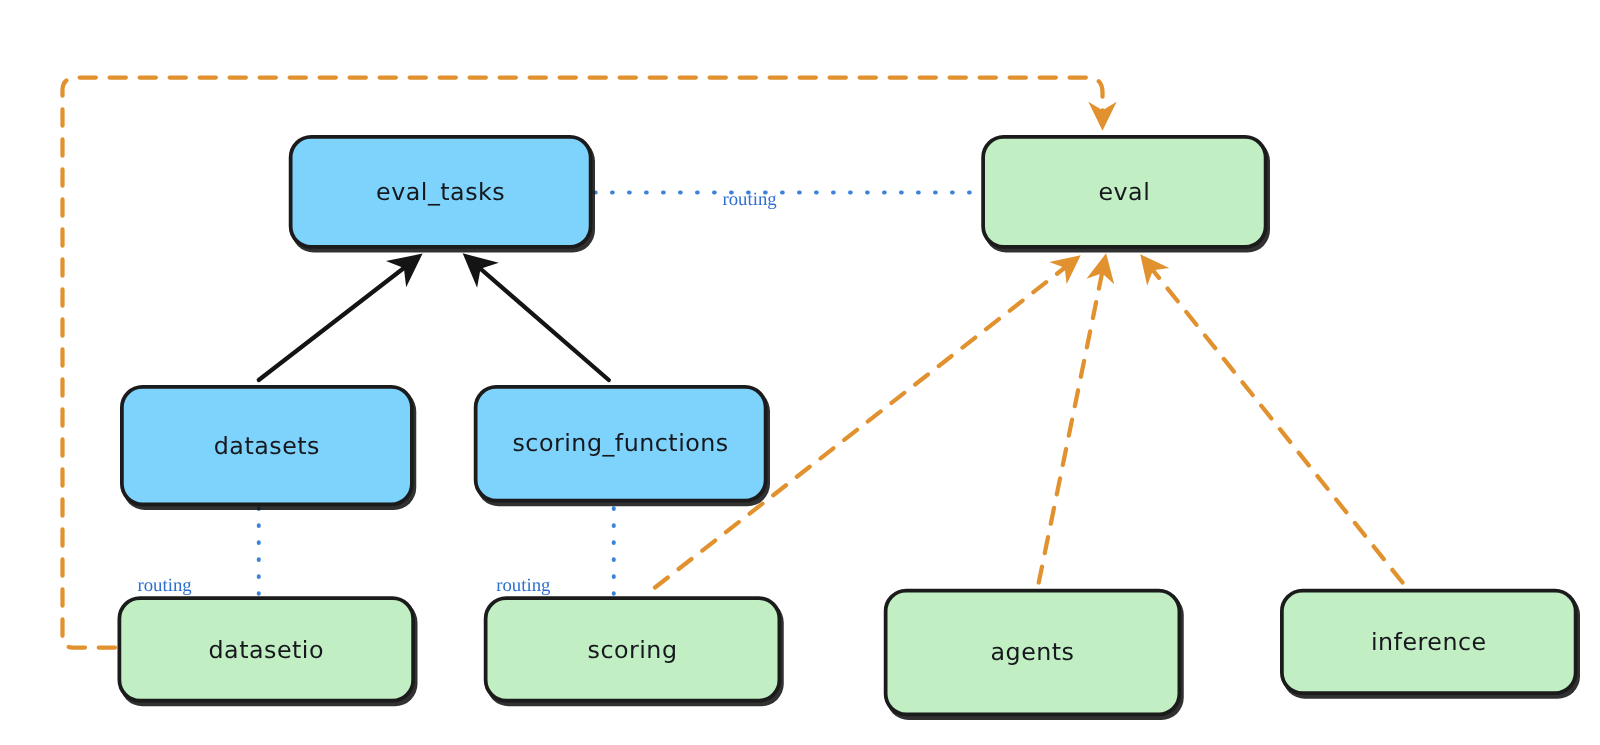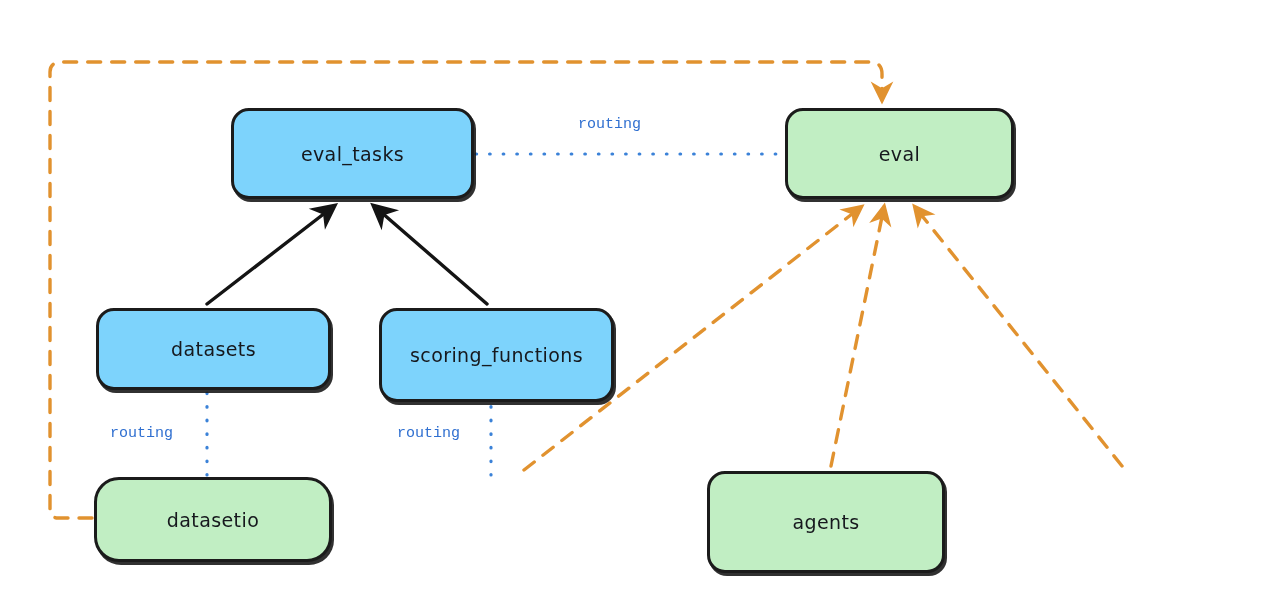--- a/index.html
+++ b/index.html
@@ -38,24 +38,25 @@
     font-size: 19px;
     color: #16181d;
     letter-spacing: 0.4px;
     white-space: nowrap;
   }
   .node.blue  { background: #7dd3fc; }
   .node.green { background: #c1eec3; }
 
   .edge-label {
     position: absolute;
-    font-family: Liberation Mono, monospace;
+    font-family: Liberation Serif, serif;
     font-size: 15px;
     color: #2f6fd0;
     white-space: nowrap;
+    margin-top: 36px;
   }
 </style>
 </head>
 <body>
 
 <div id="canvas">
 
   <svg id="edges" viewBox="0 0 1280 596" xmlns="http://www.w3.org/2000/svg">
     <defs>
       <marker id="arrow-black" viewBox="0 0 12 12" refX="9" refY="6" markerWidth="9" markerHeight="9" orient="auto-start-reverse">
@@ -86,37 +87,43 @@
   </svg>
 
   <div class="node blue" style="left:231px; top:108px; width:243px; height:91px;">
     <span class="node-label">eval_tasks</span>
   </div>
 
   <div class="node green" style="left:785px; top:108px; width:229px; height:91px;">
     <span class="node-label">eval</span>
   </div>
 
-  <div class="node blue" style="left:96px; top:308px; width:235px; height:82px;">
+  <div class="node blue" style="left:96px; top:308px; width:235px; height:97px;">
     <span class="node-label">datasets</span>
   </div>
 
   <div class="node blue" style="left:379px; top:308px; width:235px; height:94px;">
     <span class="node-label">scoring_functions</span>
   </div>
 
-  <div class="node green" style="left:94px; top:477px; width:238px; height:85px;border-radius:25px;">
+  <div class="node green" style="left:94px; top:477px; width:238px; height:85px;">
     <span class="node-label">datasetio</span>
   </div>
 
+  <div class="node green" style="left:387px; top:477px; width:238px; height:85px;">
+    <span class="node-label">scoring</span>
+  </div>
 
   <div class="node green" style="left:707px; top:471px; width:238px; height:102px;">
     <span class="node-label">agents</span>
   </div>
 
+  <div class="node green" style="left:1024px; top:471px; width:238px; height:85px;">
+    <span class="node-label">inference</span>
+  </div>
 
   <div class="edge-label" style="left:578px; top:116px;">routing</div>
 
   <div class="edge-label" style="left:110px; top:425px;">routing</div>
 
   <div class="edge-label" style="left:397px; top:425px;">routing</div>
 
 </div>
 
 </body></html>

